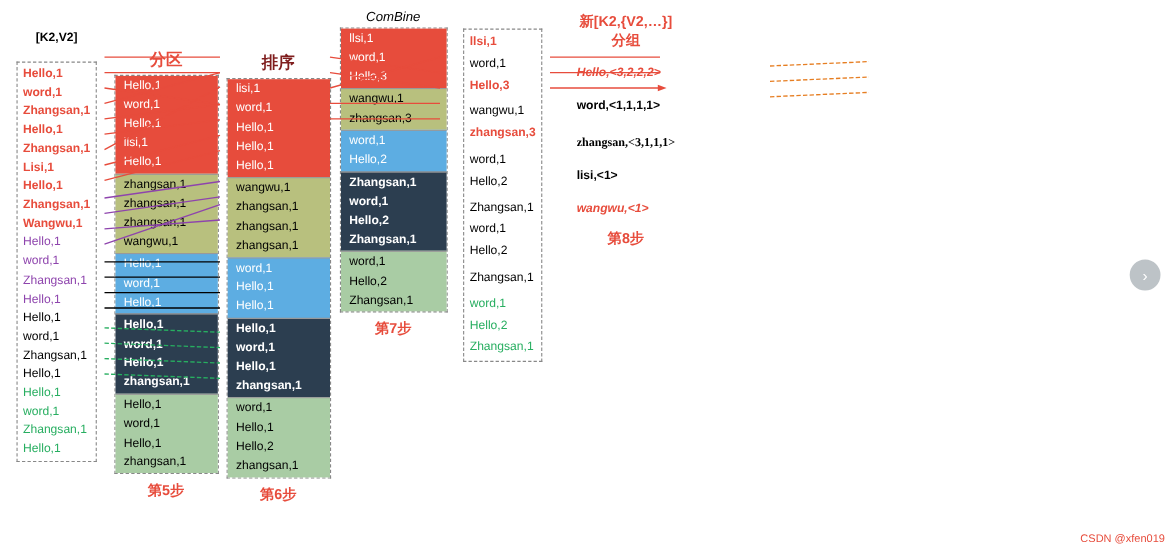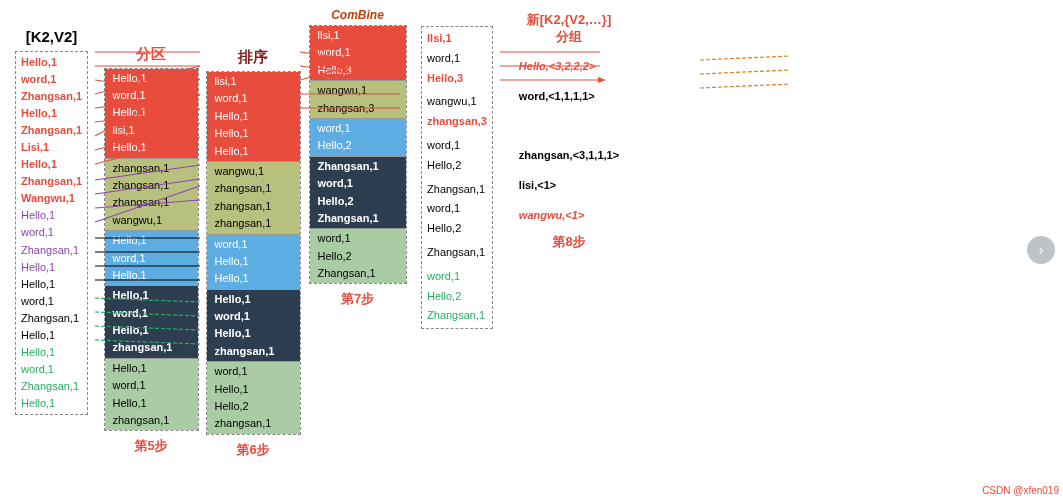--- a/index.html
+++ b/index.html
@@ -135,35 +135,35 @@
     .watermark {
       position: absolute;
       bottom: 4px;
       right: 4px;
       font-size: 10px;
       color: #e74c3c;
     }
 
     .combine-title {
       font-size: 12px;
-      font-weight: bold;
-      color: #c2410c;
+      font-weight: normal;
+      color: #000000;
       text-align: center;
       margin-bottom: 3px;
       font-style: italic;
     }
 
   </style>
 </head>
 <body>
 
 <div class="main-container">
 
   <div class="section left-col" style="padding-top:20px;">
-    <div class="section-title" style="font-size:15px; margin-bottom:6px;">[K2,V2]</div>
+    <div class="section-title" style="font-size:11px; margin-bottom:16px;">[K2,V2]</div>
     <div style="border:1.5px dashed #888; padding:2px 5px;">
       <div class="left-item red">Hello,1</div>
       <div class="left-item red">word,1</div>
       <div class="left-item red">Zhangsan,1</div>
       <div class="left-item red">Hello,1</div>
       <div class="left-item red">Zhangsan,1</div>
       <div class="left-item red">Lisi,1</div>
       <div class="left-item red">Hello,1</div>
       <div class="left-item red">Zhangsan,1</div>
       <div class="left-item red">Wangwu,1</div>
@@ -322,21 +322,21 @@
   </div>
 
   <div class="section" style="width:130px; padding-top:4px;">
     <div class="new-group-title">
       <span>新[K2,{V2,…}]</span><br>
       <span>分组</span>
     </div>
     <div style="margin-top:10px; padding:0 5px;">
       <div class="new-group-item ng-red">Hello,&lt;3,2,2,2&gt;</div>
       <div class="new-group-item ng-black" style="margin-top:18px;">word,&lt;1,1,1,1&gt;</div>
-      <div class="new-group-item ng-black" style="margin-top:47px;">zhangsan,&lt;3,1,1,1&gt;</div>
+      <div class="new-group-item ng-black" style="margin-top:22px;font-family:Liberation Serif, serif;">zhangsan,&lt;3,1,1,1&gt;</div>
       <div class="new-group-item ng-black" style="margin-top:18px;">lisi,&lt;1&gt;</div>
       <div class="new-group-item ng-red" style="margin-top:18px;">wangwu,&lt;1&gt;</div>
     </div>
     <div class="step-label" style="margin-top:8px;">第8步</div>
   </div>
 
   <div class="nav-arrow">›</div>
 
   <div class="watermark">CSDN @xfen019</div>
 

